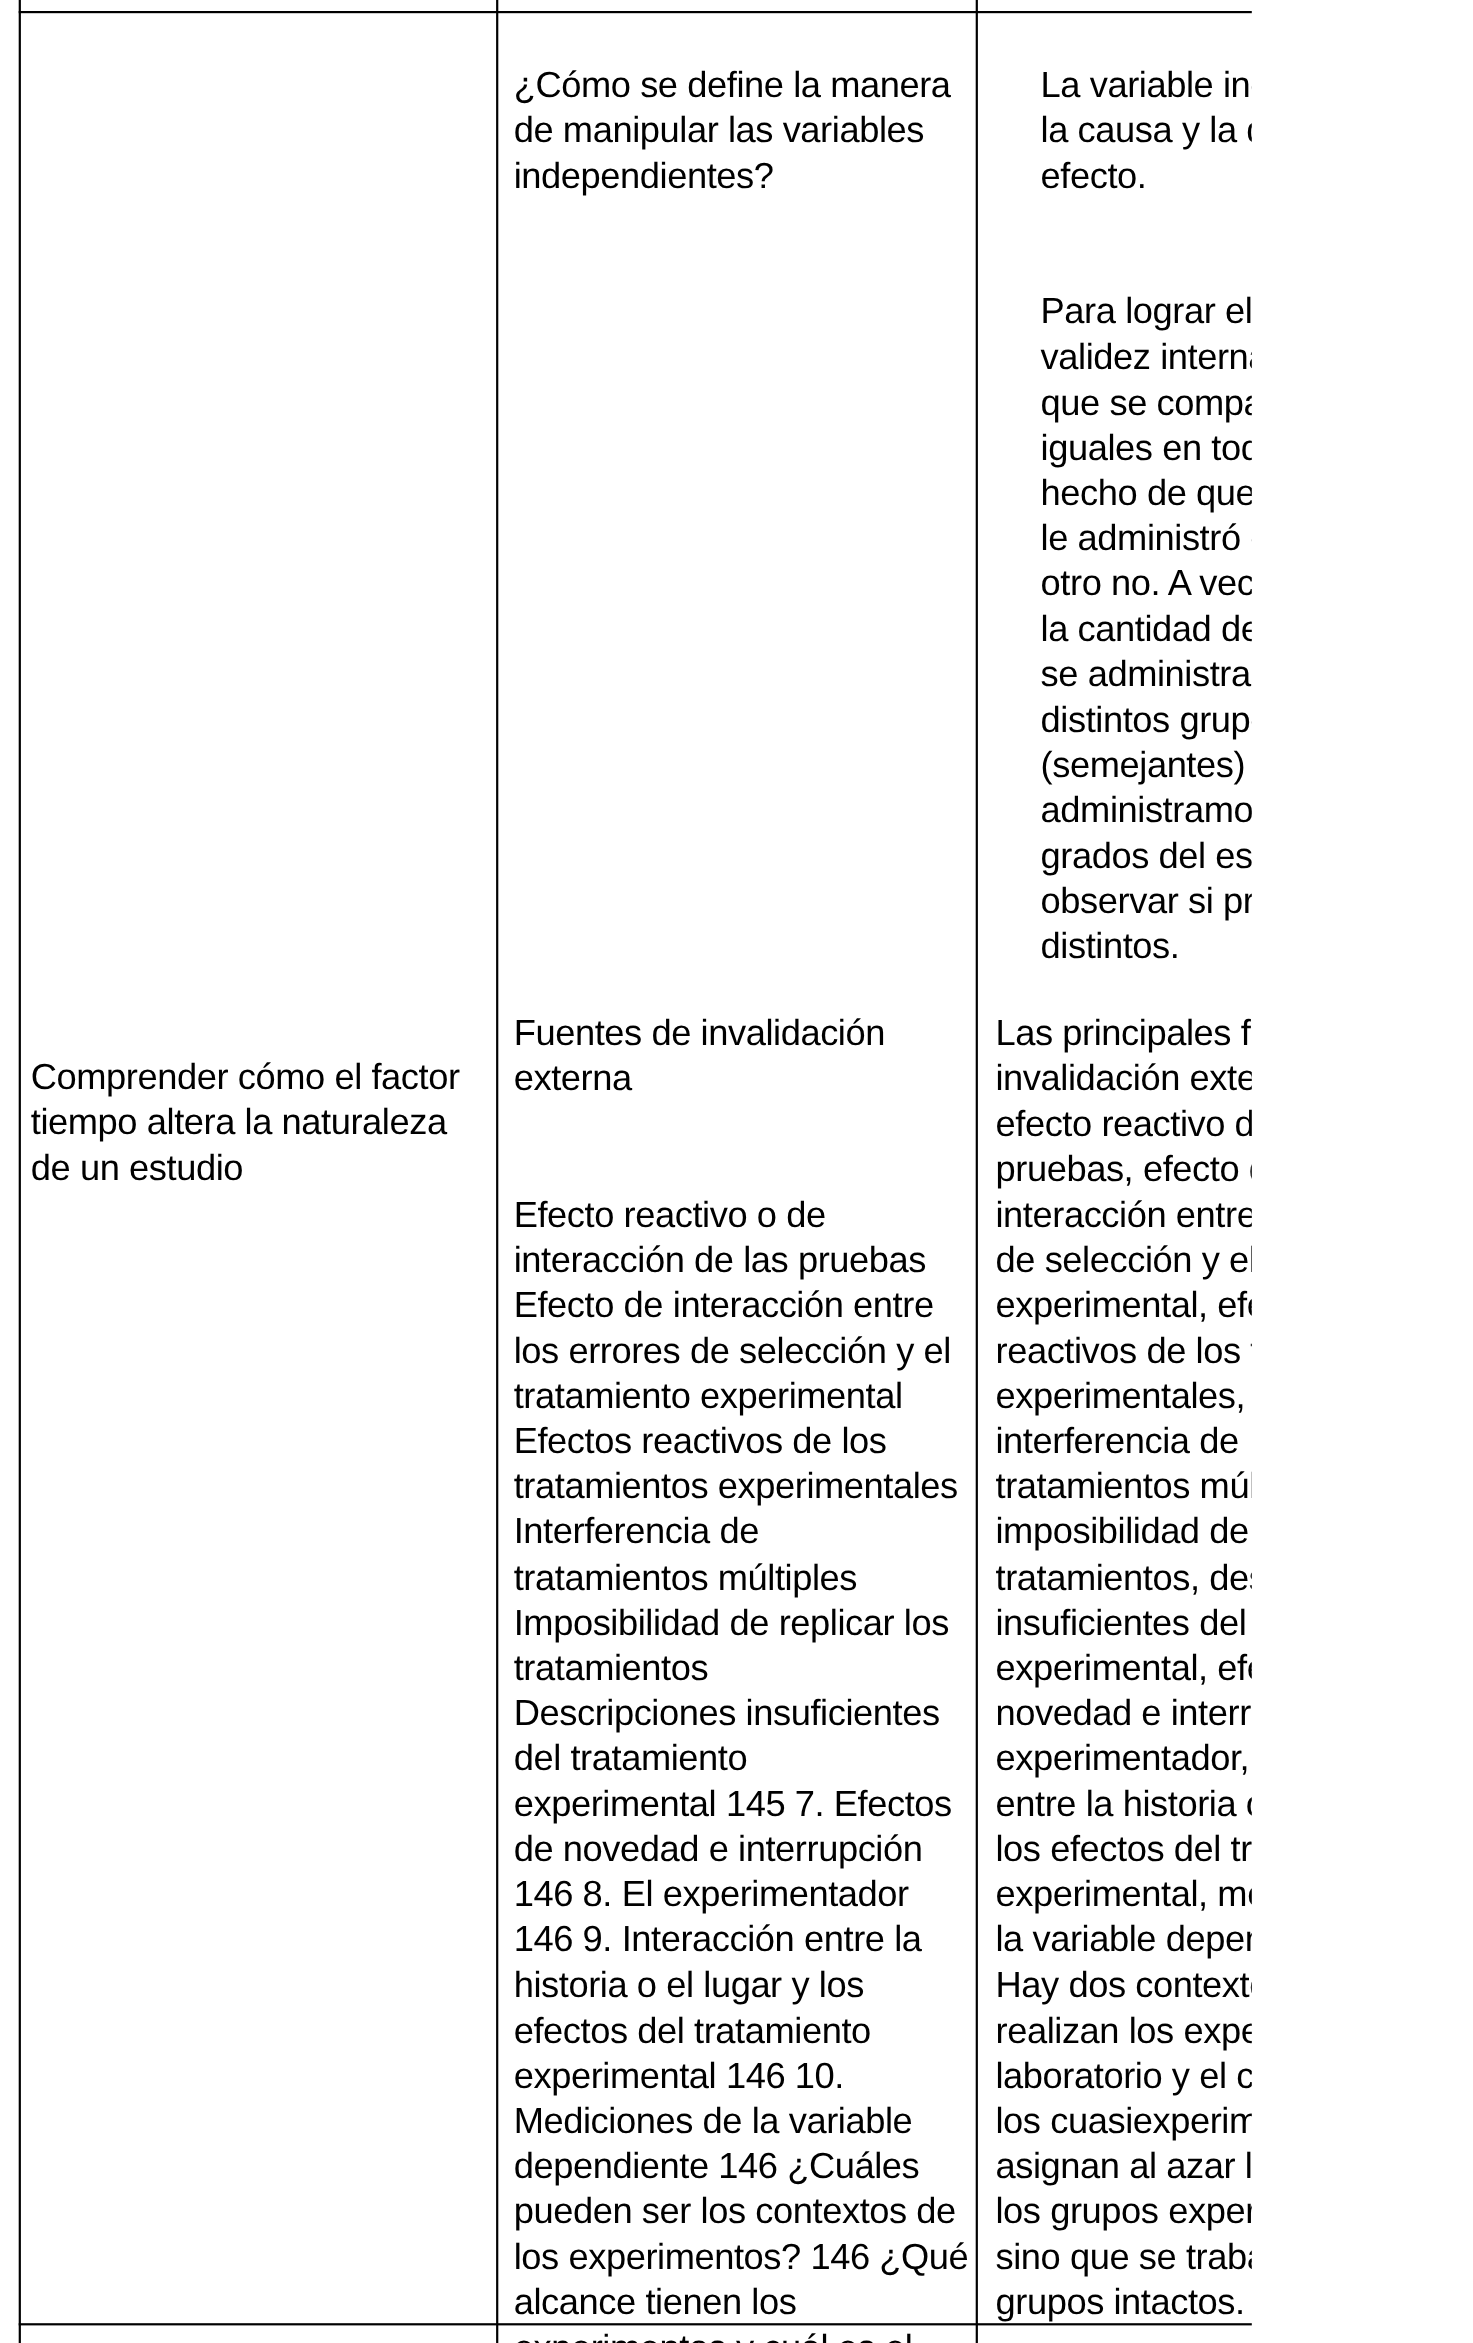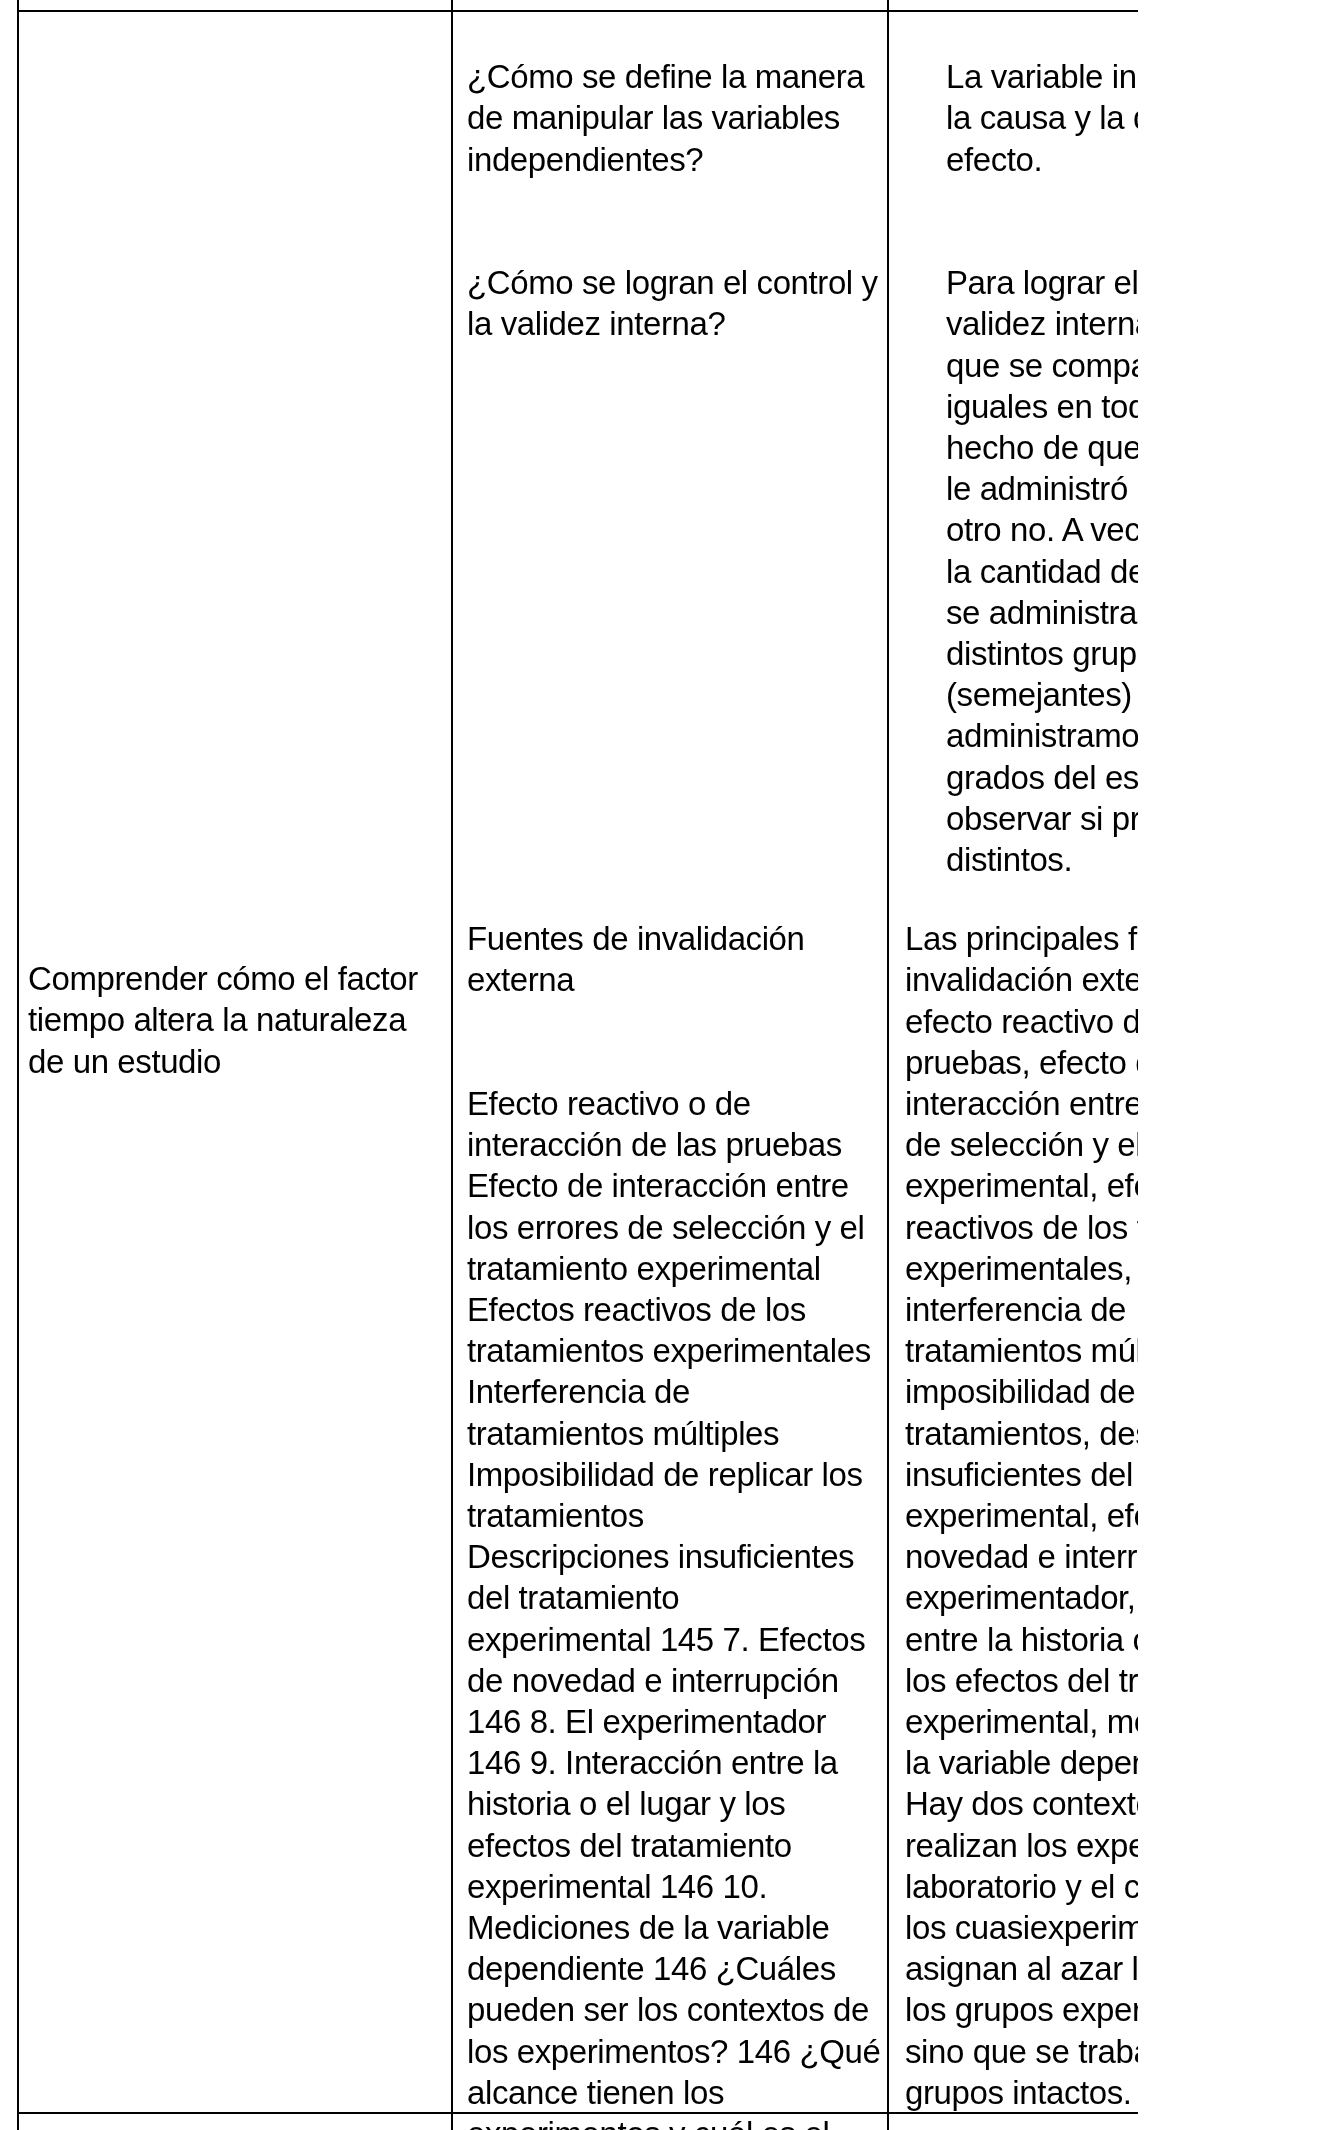--- a/index.html
+++ b/index.html
@@ -55,22 +55,20 @@
   <div class="vline" style="left:451px"></div>
   <div class="vline" style="left:887px"></div>
   <div class="vline" style="left:1323px"></div>
   <div class="hline" style="top:10px"></div>
   <div class="hline" style="top:2112px"></div>
 
   <div class="txt" style="left:467px; top:15px; width:430px">
     <p>¿Cómo se define la manera
 de manipular las variables
 independientes?</p>
-    <p>¿Cómo se logran el control y
-la validez interna?</p>
   </div>
 
   <div class="txt" style="left:946px; top:15px; width:424px">
     <p>La variable independiente es
 la causa y la dependiente el
 efecto.</p>
     <p>Para lograr el control o la
 validez interna los grupos
 que se comparen deben ser
 iguales en todo, menos en el

